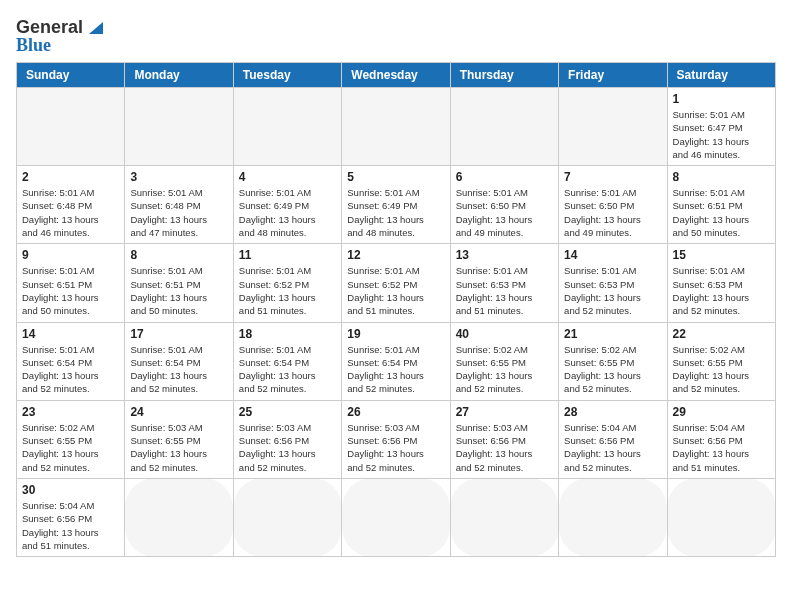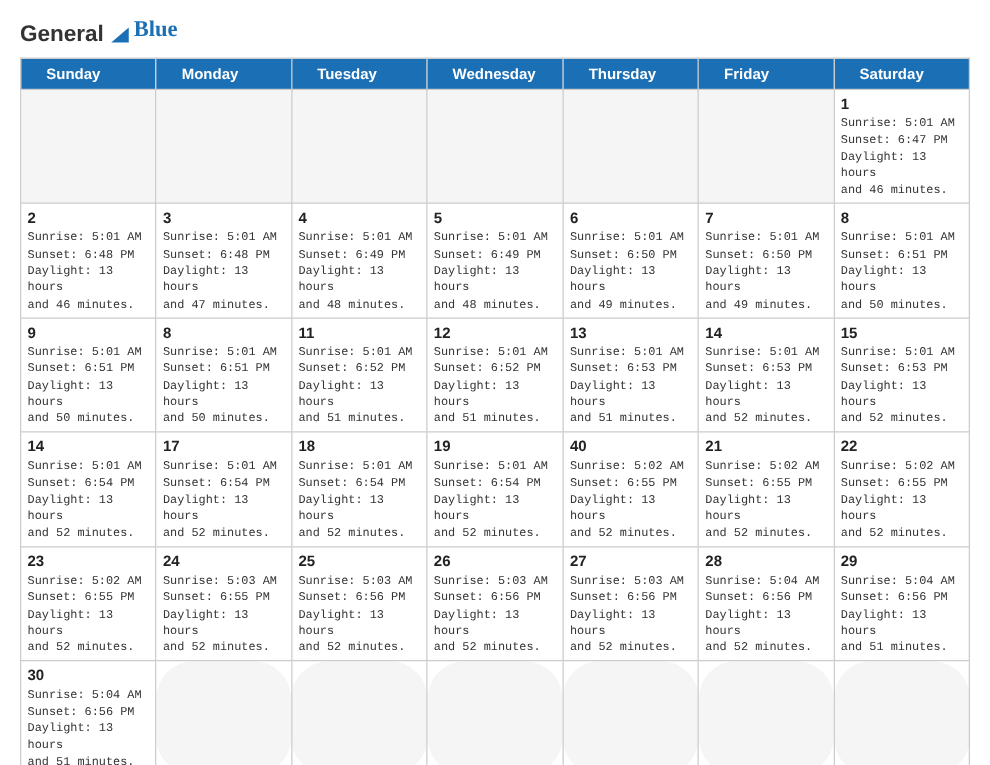--- a/index.html
+++ b/index.html
@@ -41,21 +41,21 @@
     }
     .calendar {
       width: 100%;
       border-collapse: collapse;
       font-size: 10px;
     }
     .calendar th {
       background: #1a6fb5;
       color: #fff;
       text-align: left;
-      padding: 5px 20px;
+      padding: 5px 9px;
       font-size: 12px;
       font-weight: bold;
       border: 1px solid #ccc;
     }
     .calendar td {
       vertical-align: top;
       border: 1px solid #ccc;
       padding: 4px 5px;
       width: 107px;
       min-height: 72px;
@@ -68,33 +68,32 @@
       font-weight: bold;
       font-size: 12px;
       color: #222;
       display: block;
       margin-bottom: 2px;
     }
     .day-info {
       font-size: 9.5px;
       color: #333;
       line-height: 1.4;
-      font-family: Liberation Mono, monospace;
     }
     .last-row td {
       border-bottom: 1px solid #ccc;
       border-radius: 30px;
     }
   </style>
 </head>
 <body>
 
 <div class="header">
   <div class="logo">
-    <div style="display:flex; align-items:flex-start;">
+    <div style="display:flex; flex-direction:column; align-items:flex-start;">
       <div style="display:flex; align-items:center; gap:2px;">
         <span class="logo-text">General</span>
         <svg width="22" height="22" viewBox="0 0 22 22">
           <polygon points="4,18 18,18 18,6" fill="#1a6fb5"></polygon>
         </svg>
       </div>
       <span class="logo-text" style="color:#1a6fb5; margin-top:-2px;font-family:Liberation Serif, serif;">Blue</span>
     </div>
   </div>
   <div class="title-block">

